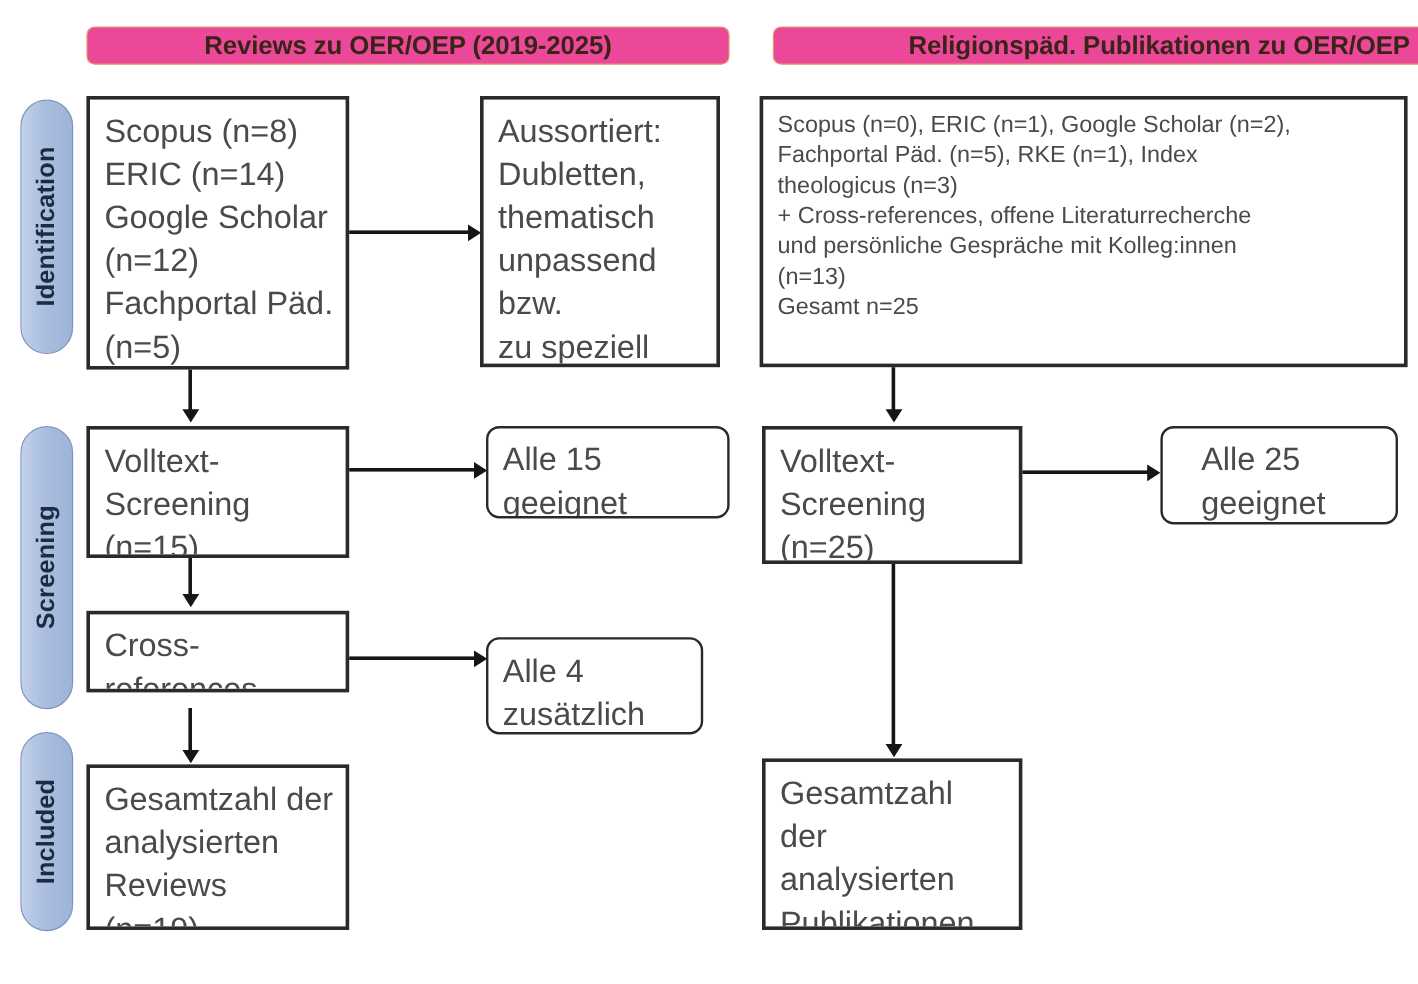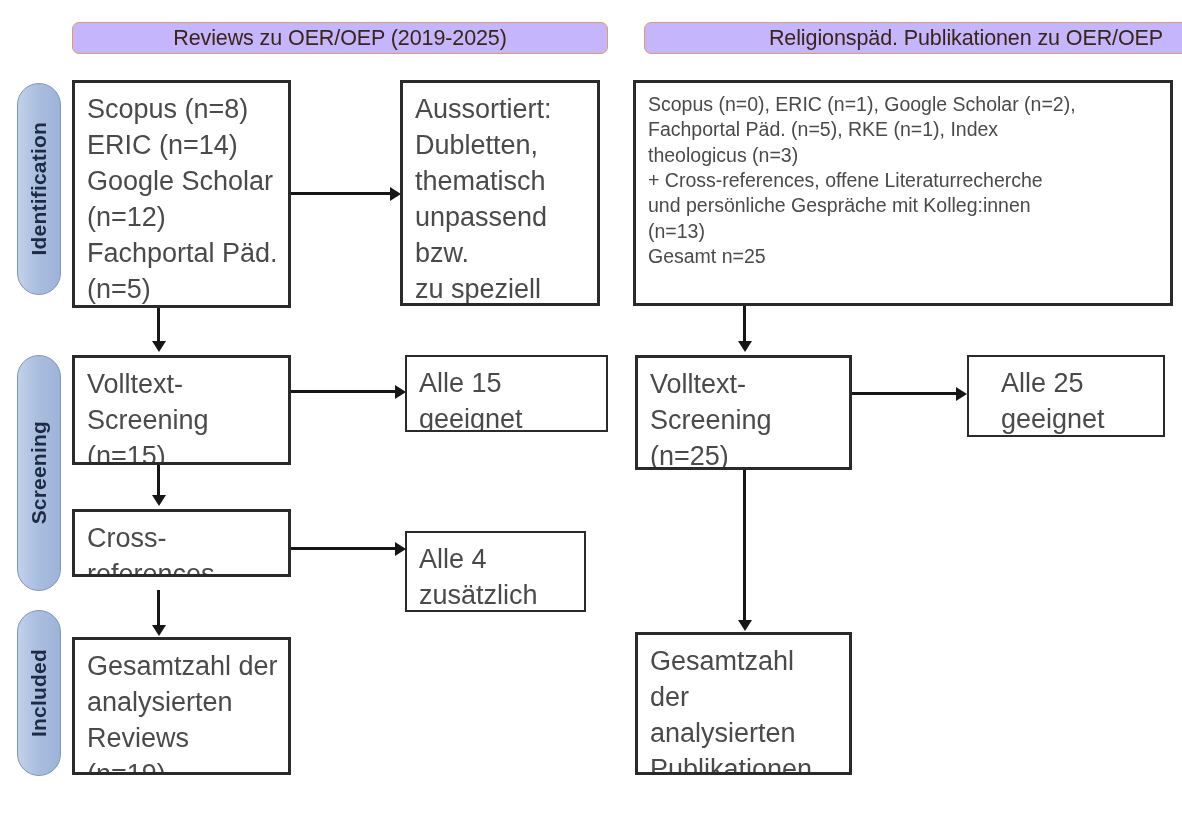--- a/index.html
+++ b/index.html
@@ -35,48 +35,48 @@
     font-size: 21px;
     font-weight: bold;
     color: #1c2a44;
     letter-spacing: 0.2px;
     white-space: nowrap;
   }
 
   
   .col-header {
     position: absolute;
-    background: #c4b5fd;
+    background: #ec4899;
     border: 1px solid #e59a68;
     border-radius: 7px;
     box-sizing: border-box;
     display: flex;
     align-items: center;
     justify-content: center;
     font-size: 21.5px;
-    font-weight: normal;
+    font-weight: bold;
     color: #3a2418;
     letter-spacing: -0.1px;
     white-space: nowrap;
   }
 
   
   .box {
     position: absolute;
     background: #ffffff;
     border: 3px solid #2a2a2a;
     box-sizing: border-box;
     padding: 9px 10px 6px 12px;
     font-size: 27px;
     line-height: 1.33;
     color: #4a4a4a;
     white-space: pre-line;
     overflow: hidden;
   }
-  .box.thin { border-width: 2.5px; }
+  .box.thin { border-width: 2.5px; border-radius: 11px; }
   .box.wide-text { font-size: 19.5px; line-height: 1.30; }
 
   
   .vline {
     position: absolute;
     background: #161616;
     width: 3px;
   }
   .hline {
     position: absolute;

